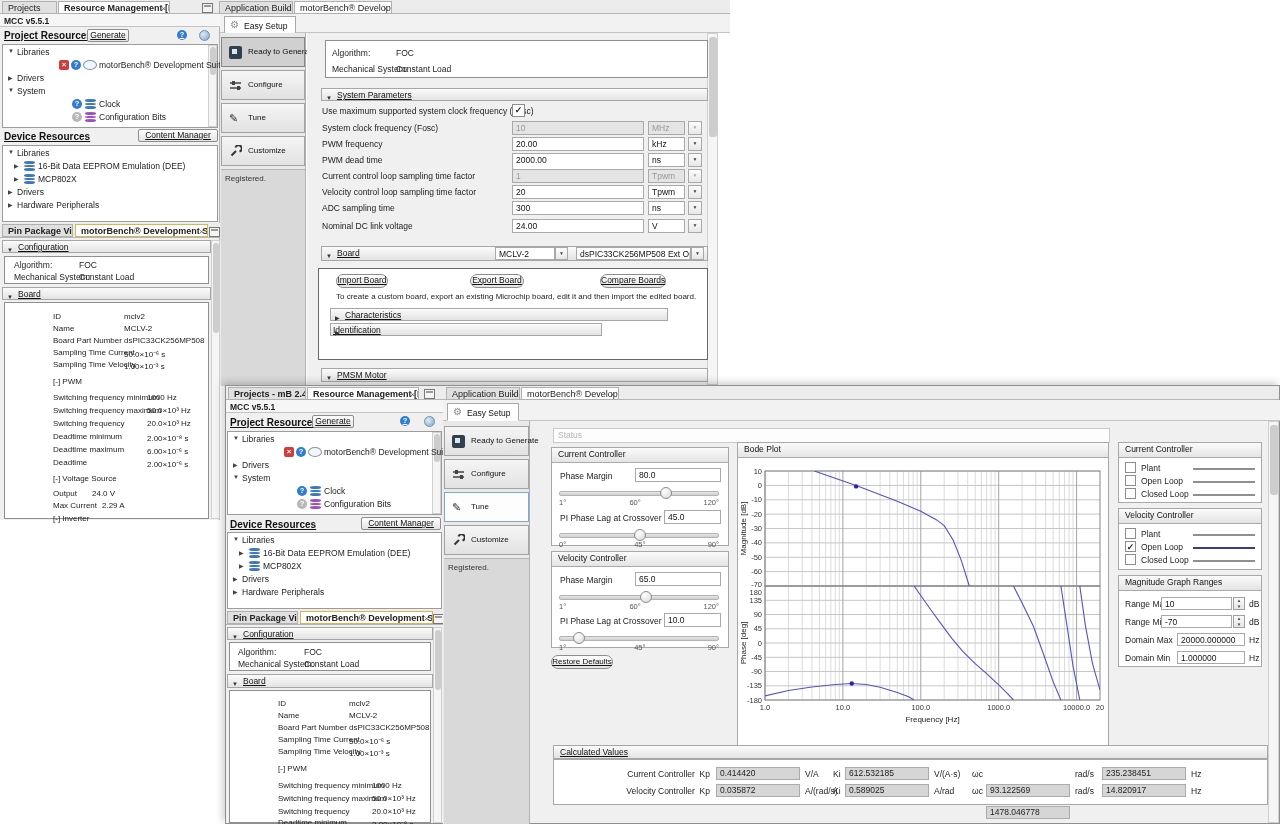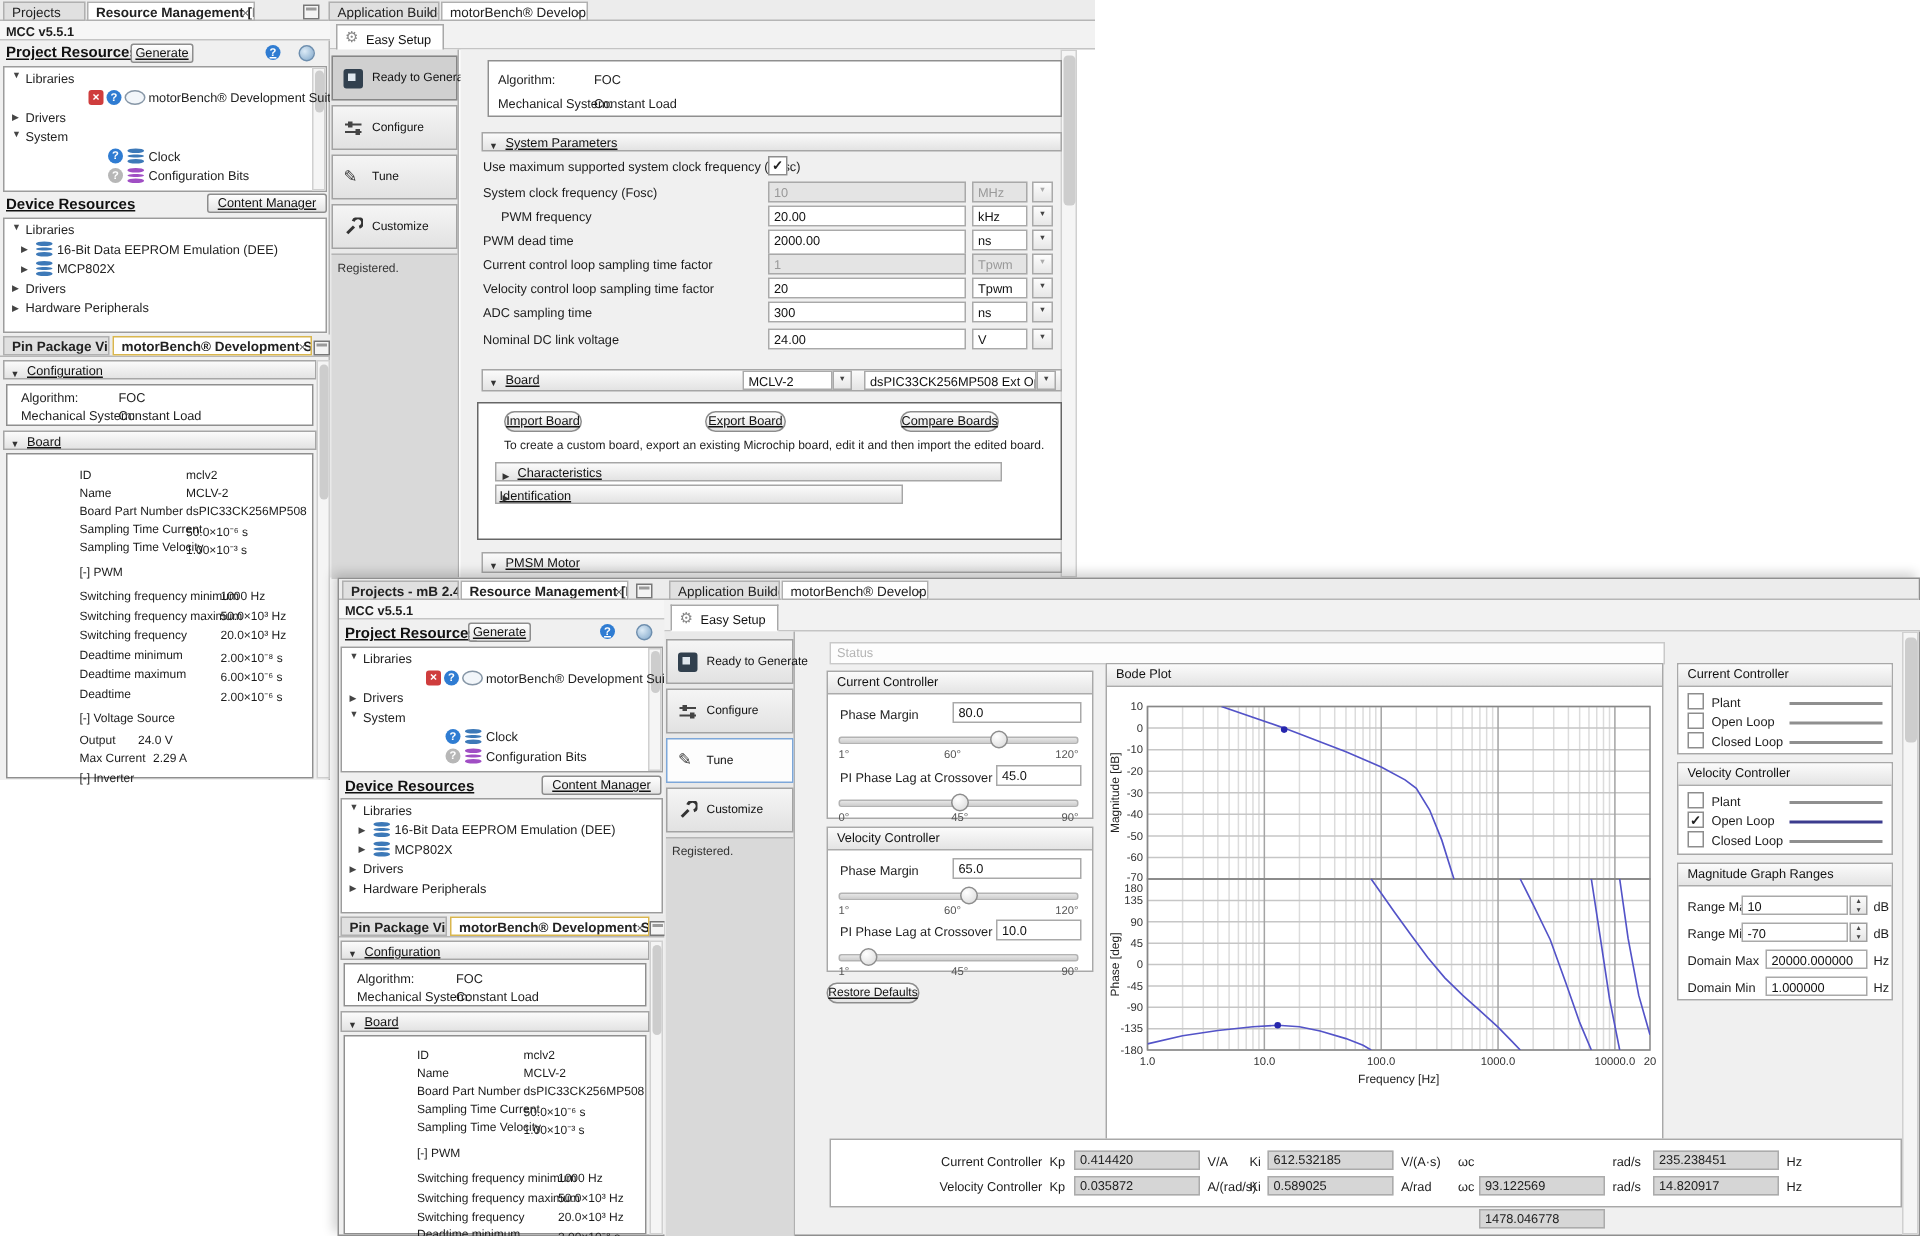--- a/index.html
+++ b/index.html
@@ -265,21 +265,21 @@
         <span class="lab" style="left:70px;top:23px">Constant Load</span>
   </div>
   <div class="abs sechdr" style="left:321px;top:88px;width:387px;height:13px"><span class="sar">▼</span><span>System Parameters</span></div>
   <span class="lab" style="left:322px;top:106px">Use maximum supported system clock frequency (Fosc)</span>
   <span class="cb on" style="left:512px;top:104px;width:13px;height:13px"><i>✓</i></span>
 
   <span class="lab" style="left:322px;top:123px">System clock frequency (Fosc)</span>
       <div class="inp dis" style="left:512px;top:121px;width:132px;height:14px">10</div>
       <div class="inp dis" style="left:648px;top:121px;width:37px;height:14px">MHz</div>
       <div class="ddar dis" style="left:688px;top:121px;width:14px;height:14px">▼</div>
-  <span class="lab" style="left:334px;top:139px">PWM frequency</span>
+  <span class="lab" style="left:322px;top:139px">PWM frequency</span>
       <div class="inp" style="left:512px;top:137px;width:132px;height:14px">20.00</div>
       <div class="inp" style="left:648px;top:137px;width:37px;height:14px">kHz</div>
       <div class="ddar" style="left:688px;top:137px;width:14px;height:14px">▼</div>
   <span class="lab" style="left:322px;top:155px">PWM dead time</span>
       <div class="inp" style="left:512px;top:153px;width:132px;height:24px">2000.00</div>
       <div class="inp" style="left:648px;top:153px;width:37px;height:14px">ns</div>
       <div class="ddar" style="left:688px;top:153px;width:14px;height:14px">▼</div>
   <span class="lab" style="left:322px;top:171px">Current control loop sampling time factor</span>
       <div class="inp dis" style="left:512px;top:169px;width:132px;height:14px">1</div>
       <div class="inp dis" style="left:648px;top:169px;width:37px;height:14px">Tpwm</div>
@@ -636,20 +636,21 @@
         </div>
     <span class="lab" style="position:absolute;left:130px;top:41px">dB</span>
     <span class="lab" style="position:absolute;left:6px;top:59px">Domain Max</span>
     <div class="inp" style="left:58px;top:57px;width:68px;height:13px">20000.000000</div>
     <span class="lab" style="position:absolute;left:130px;top:59px">Hz</span>
     <span class="lab" style="position:absolute;left:6px;top:77px">Domain Min</span>
     <div class="inp" style="left:58px;top:75px;width:68px;height:13px">1.000000</div>
     <span class="lab" style="position:absolute;left:130px;top:77px">Hz</span>
   </div>
 
+  <div class="abs sechdr" style="left:553px;top:745px;width:715px;height:14px;line-height:13px;padding-left:6px"><span>Calculated Values</span></div>
   <div class="abs wbox" style="left:553px;top:759px;width:715px;height:46px;border-color:#a8a8a8"></div>
 
   <span class="lab" style="left:560px;top:769px;width:150px;text-align:right;display:inline-block"><span>Current Controller</span>&nbsp;&nbsp;<span>Kp</span></span>
   <div class="calcv" style="left:716px;top:767px;width:84px;height:13px">0.414420</div>
   <span class="lab" style="left:805px;top:769px">V/A</span>
   <span class="lab" style="left:833px;top:769px">Ki</span>
   <div class="calcv" style="left:845px;top:767px;width:84px;height:13px">612.532185</div>
   <span class="lab" style="left:934px;top:769px">V/(A·s)</span>
   <span class="lab" style="left:972px;top:769px">ωc</span>
   <div class="calcv" style="left:986px;top:806px;width:84px;height:13px">1478.046778</div>

